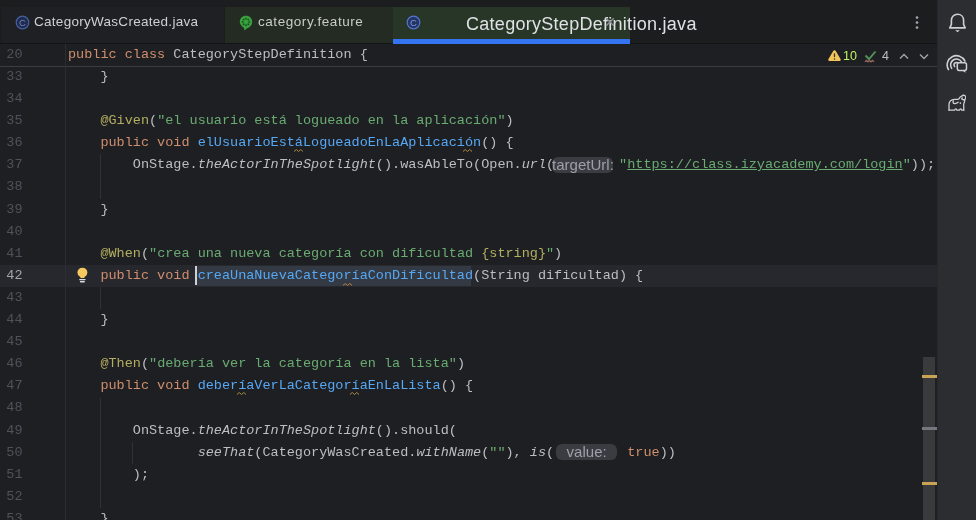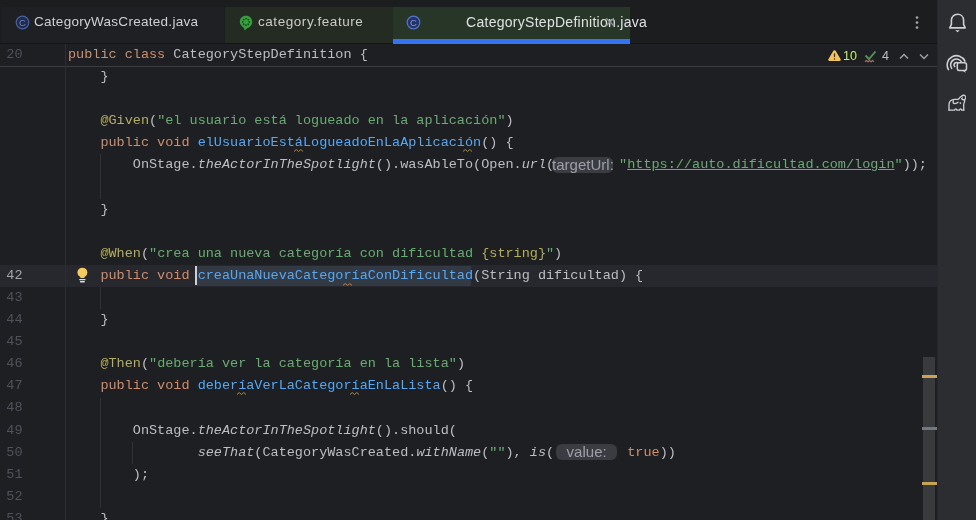--- a/index.html
+++ b/index.html
@@ -53,21 +53,21 @@
         <circle cx="4.7" cy="9.2" r="0.95"></circle>
       <circle cx="3.7" cy="6.9" r="0.95"></circle>
         <circle cx="4.7" cy="4.6" r="0.95"></circle>
     </g>
   </svg>
   <div class="abs" style="left:258px;top:13.5px;font-size:13.5px;letter-spacing:0.55px;color:#c9cdc5;">category.feature</div>
   <svg class="abs" style="left:406px;top:15px;" width="15" height="15" viewBox="0 0 15 15">
     <circle cx="7.5" cy="7.5" r="6.3" fill="#263463" stroke="#5076cf" stroke-width="1.2"></circle>
     <text x="7.5" y="10.9" font-family="Liberation Sans" font-size="9.5" fill="#7d9ae8" text-anchor="middle">C</text>
   </svg>
-  <div class="abs" style="left:426px;top:13.5px;font-size:14px;letter-spacing:0.28px;color:#dfe1e5;margin-left:40px;">CategoryStepDefinition.java</div>
+  <div class="abs" style="left:426px;top:13.5px;font-size:18px;letter-spacing:0.28px;color:#dfe1e5;margin-left:40px;">CategoryStepDefinition.java</div>
   <svg class="abs" style="left:604px;top:16px;" width="12" height="12" viewBox="0 0 12 12">
     <path d="M2.2,2.2 L9.8,9.8 M9.8,2.2 L2.2,9.8" stroke="#8e9096" stroke-width="1.4" fill="none"></path>
   </svg>
   <svg class="abs" style="left:913px;top:15px;" width="8" height="16" viewBox="0 0 8 16">
     <g fill="#9fa2a7">
         <circle cx="4" cy="2.6" r="1.35"></circle>
         <circle cx="4" cy="7.6" r="1.35"></circle>
         <circle cx="4" cy="12.6" r="1.35"></circle>
       </g>
   </svg>
@@ -110,32 +110,33 @@
     <path d="M1,5.5 L5,1.5 L9,5.5" fill="none" stroke="#9da0a8" stroke-width="1.5"></path>
   </svg>
   <svg class="abs" style="left:919px;top:53px;" width="10" height="7" viewBox="0 0 10 7">
     <path d="M1,1.5 L5,5.5 L9,1.5" fill="none" stroke="#9da0a8" stroke-width="1.5"></path>
   </svg>
 
   <div class="abs" style="left:0;top:264.9px;width:937px;height:22.1px;background:#26282e;"></div>
   <div class="abs" style="left:65px;top:44px;width:1px;height:476px;background:#2c2e33;"></div>
   <div class="abs" style="left:196.9px;top:265.6px;width:274px;height:20.8px;background:#343a44;"></div>
 
+  <div class="ln" style="left:0;top:66px;">33<br>34<br>35<br>36<br>37<br>38<br>39<br>40<br>41<br></div>
   <div class="ln" style="left:0;top:264.9px;color:#a2a4aa;">42</div>
   <div class="ln" style="left:0;top:287px;">43<br>44<br>45<br>46<br>47<br>48<br>49<br>50<br>51<br>52<br>53</div>
 
   <div class="guide" style="left:99.5px;top:154.4px;height:44.2px;"></div>
   <div class="guide" style="left:99.5px;top:287px;height:22.1px;"></div>
   <div class="guide" style="left:99.5px;top:397.5px;height:110.5px;"></div>
   <div class="guide" style="left:131.5px;top:441.7px;height:22.1px;"></div>
 
   <div class="cl" style="top:66px;">    }</div>
   <div class="cl" style="top:110.2px;">    <span class="an">@Given</span>(<span class="st">"el usuario está logueado en la aplicación"</span>)</div>
   <div class="cl" style="top:132.3px;">    <span class="kw">public void </span><span class="md">elUsuarioEstáLogueadoEnLaAplicación</span>() {</div>
-  <div class="cl" style="top:154.4px;">        OnStage.<span class="it">theActorInTheSpotlight</span>().wasAbleTo(Open.<span class="it">url</span>(<span class="pill" style="width:61px;margin-left:-2px;margin-right:6px;">targetUrl:</span><span class="st">"<span style="text-decoration:underline;">https://auto.dificultad.com/login</span>"</span>));</div>
+  <div class="cl" style="top:154.4px;">        OnStage.<span class="it">theActorInTheSpotlight</span>().wasAbleTo(Open.<span class="it">url</span>(<span class="pill" style="width:61px;margin-left:-2px;margin-right:6px;">targetUrl:</span><span class="st">"<span style="text-decoration:underline;">https://class.izyacademy.com/login</span>"</span>));</div>
   <div class="cl" style="top:198.6px;">    }</div>
   <div class="cl" style="top:242.8px;">    <span class="an">@When</span>(<span class="st">"crea una nueva categoría con dificultad </span><span class="pm">{string}</span><span class="st">"</span>)</div>
   <div class="cl" style="top:264.9px;">    <span class="kw">public void </span><span class="md">creaUnaNuevaCategoríaConDificultad</span>(String dificultad) {</div>
   <div class="cl" style="top:309.1px;">    }</div>
   <div class="cl" style="top:353.3px;">    <span class="an">@Then</span>(<span class="st">"debería ver la categoría en la lista"</span>)</div>
   <div class="cl" style="top:375.4px;">    <span class="kw">public void </span><span class="md">deberíaVerLaCategoríaEnLaLista</span>() {</div>
   <div class="cl" style="top:419.6px;">        OnStage.<span class="it">theActorInTheSpotlight</span>().should(</div>
   <div class="cl" style="top:441.7px;">                <span class="it">seeThat</span>(CategoryWasCreated.<span class="it">withName</span>(<span class="st">""</span>), <span class="it">is</span>(<span class="pill" style="width:61px;margin-left:2px;margin-right:2px;">value:</span> <span class="kw">true</span>))</div>
   <div class="cl" style="top:463.8px;">        );</div>
   <div class="cl" style="top:508px;">    }</div>

